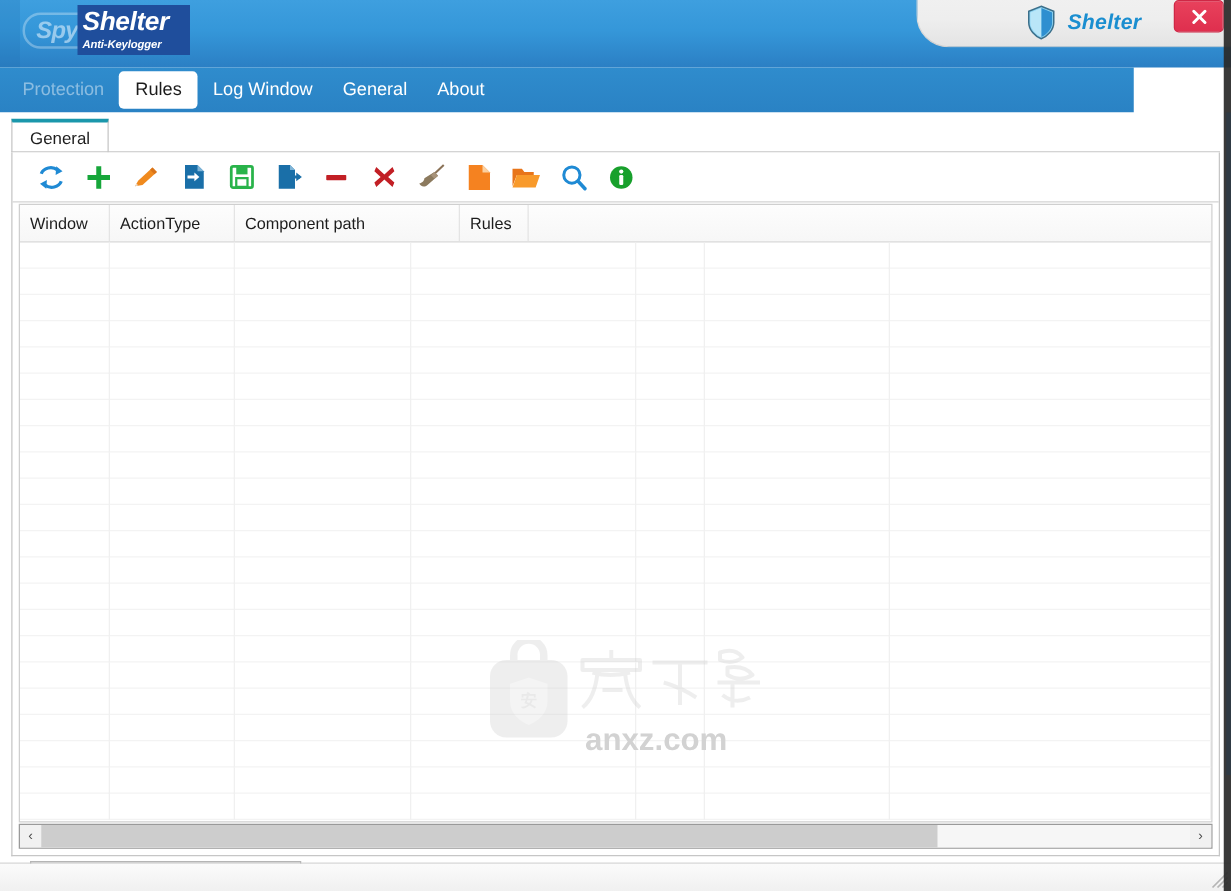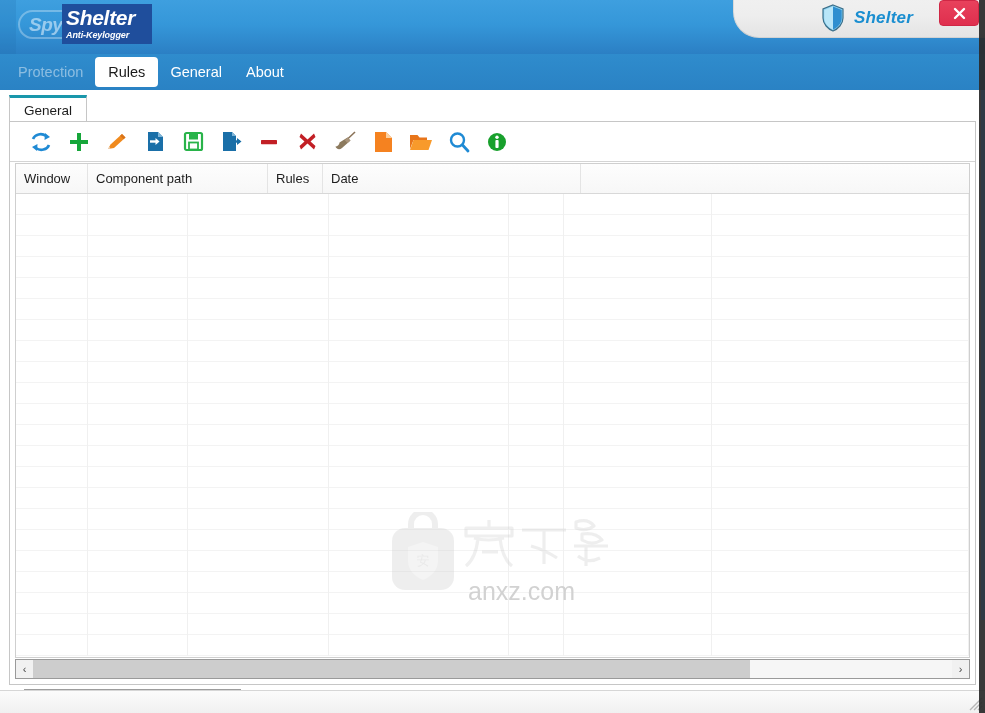--- a/index.html
+++ b/index.html
@@ -86,21 +86,21 @@
     line-height: 24px; letter-spacing: -.3px;
   }
   .logo-sub {
     color: #ffffff; font-size: 9px; font-weight: bold; font-style: italic;
     line-height: 11px; letter-spacing: -.1px;
   }
 
   
   .navbar {
     position: absolute; left: 0; top: 54px;
-    width: 985px; height: 36px;
+    width: 907px; height: 36px;
     background: linear-gradient(to bottom, #2f8ccd 0%, #2a82c4 100%);
     display: flex; align-items: flex-start;
     padding-left: 6px;
   }
   .navtab {
     height: 30px; line-height: 30px;
     padding: 0 12px;
     margin-top: 3px;
     font-size: 14.5px;
     color: #ffffff;
@@ -181,21 +181,21 @@
     background: linear-gradient(to bottom, #fdfdfd 0%, #f7f7f7 100%);
     border-bottom: 1px solid #d8d8d8;
   }
   .gh {
     font-size: 13px; color: #1d1d1d;
     line-height: 30px;
     padding-left: 8px;
     border-right: 1px solid #e4e4e4;
     overflow: hidden; white-space: nowrap;
   }
-  .grid-body { position: relative; height: 463px; }
+  .grid-body { position: relative; height: 463px; font-weight: bold; }
   .grow {
     display: flex; height: 21px;
     border-bottom: 1px solid #f3f3f3;
   }
   .gc { border-right: 1px solid #f0f0f0; height: 21px; }
 
   
   .watermark {
     position: absolute; left: 370px; top: 318px;
     width: 240px; height: 92px;
@@ -303,20 +303,21 @@
     <div class="close-btn">
       <svg width="13" height="13" viewBox="0 0 13 13">
         <path d="M2 2 L11 11 M11 2 L2 11" stroke="#ffffff" stroke-width="2.4" stroke-linecap="round"></path>
       </svg>
     </div>
   </div>
 
   <div class="navbar">
     <div class="navtab disabled">Protection</div>
     <div class="navtab active">Rules</div>
+    <div class="navtab">Log Window</div>
     <div class="navtab">General</div>
     <div class="navtab">About</div>
   </div>
 
   <div class="content">
 
     <div class="subtabs">
       <div class="subtab">General</div>
     </div>
     <div class="subtab-line"></div>
@@ -421,23 +422,23 @@
             <circle cx="10" cy="5.2" r="1.7" fill="#ffffff"></circle>
             <rect x="8.4" y="8" width="3.2" height="8" rx="1" fill="#ffffff"></rect>
           </svg>
         </div>
 
       </div>
 
       <div class="grid-wrap">
         <div class="grid-head">
           <div class="gh" style="width:72px">Window</div>
+          <div class="gh" style="width:100px">ActionType</div>
           <div class="gh" style="width:180px">Component path</div>
           <div class="gh" style="width:55px">Rules</div>
-          <div class="gh" style="width:258px">Date</div>
         </div>
 
         <div class="grid-body" id="grid-body">
             <div class="grow">
               <div class="gc" style="width: 72px;"></div>
               <div class="gc" style="width: 100px;"></div>
               <div class="gc" style="width: 142px;"></div>
               <div class="gc" style="width: 180px;"></div>
               <div class="gc" style="width: 55px;"></div>
               <div class="gc" style="width: 148px;"></div>

